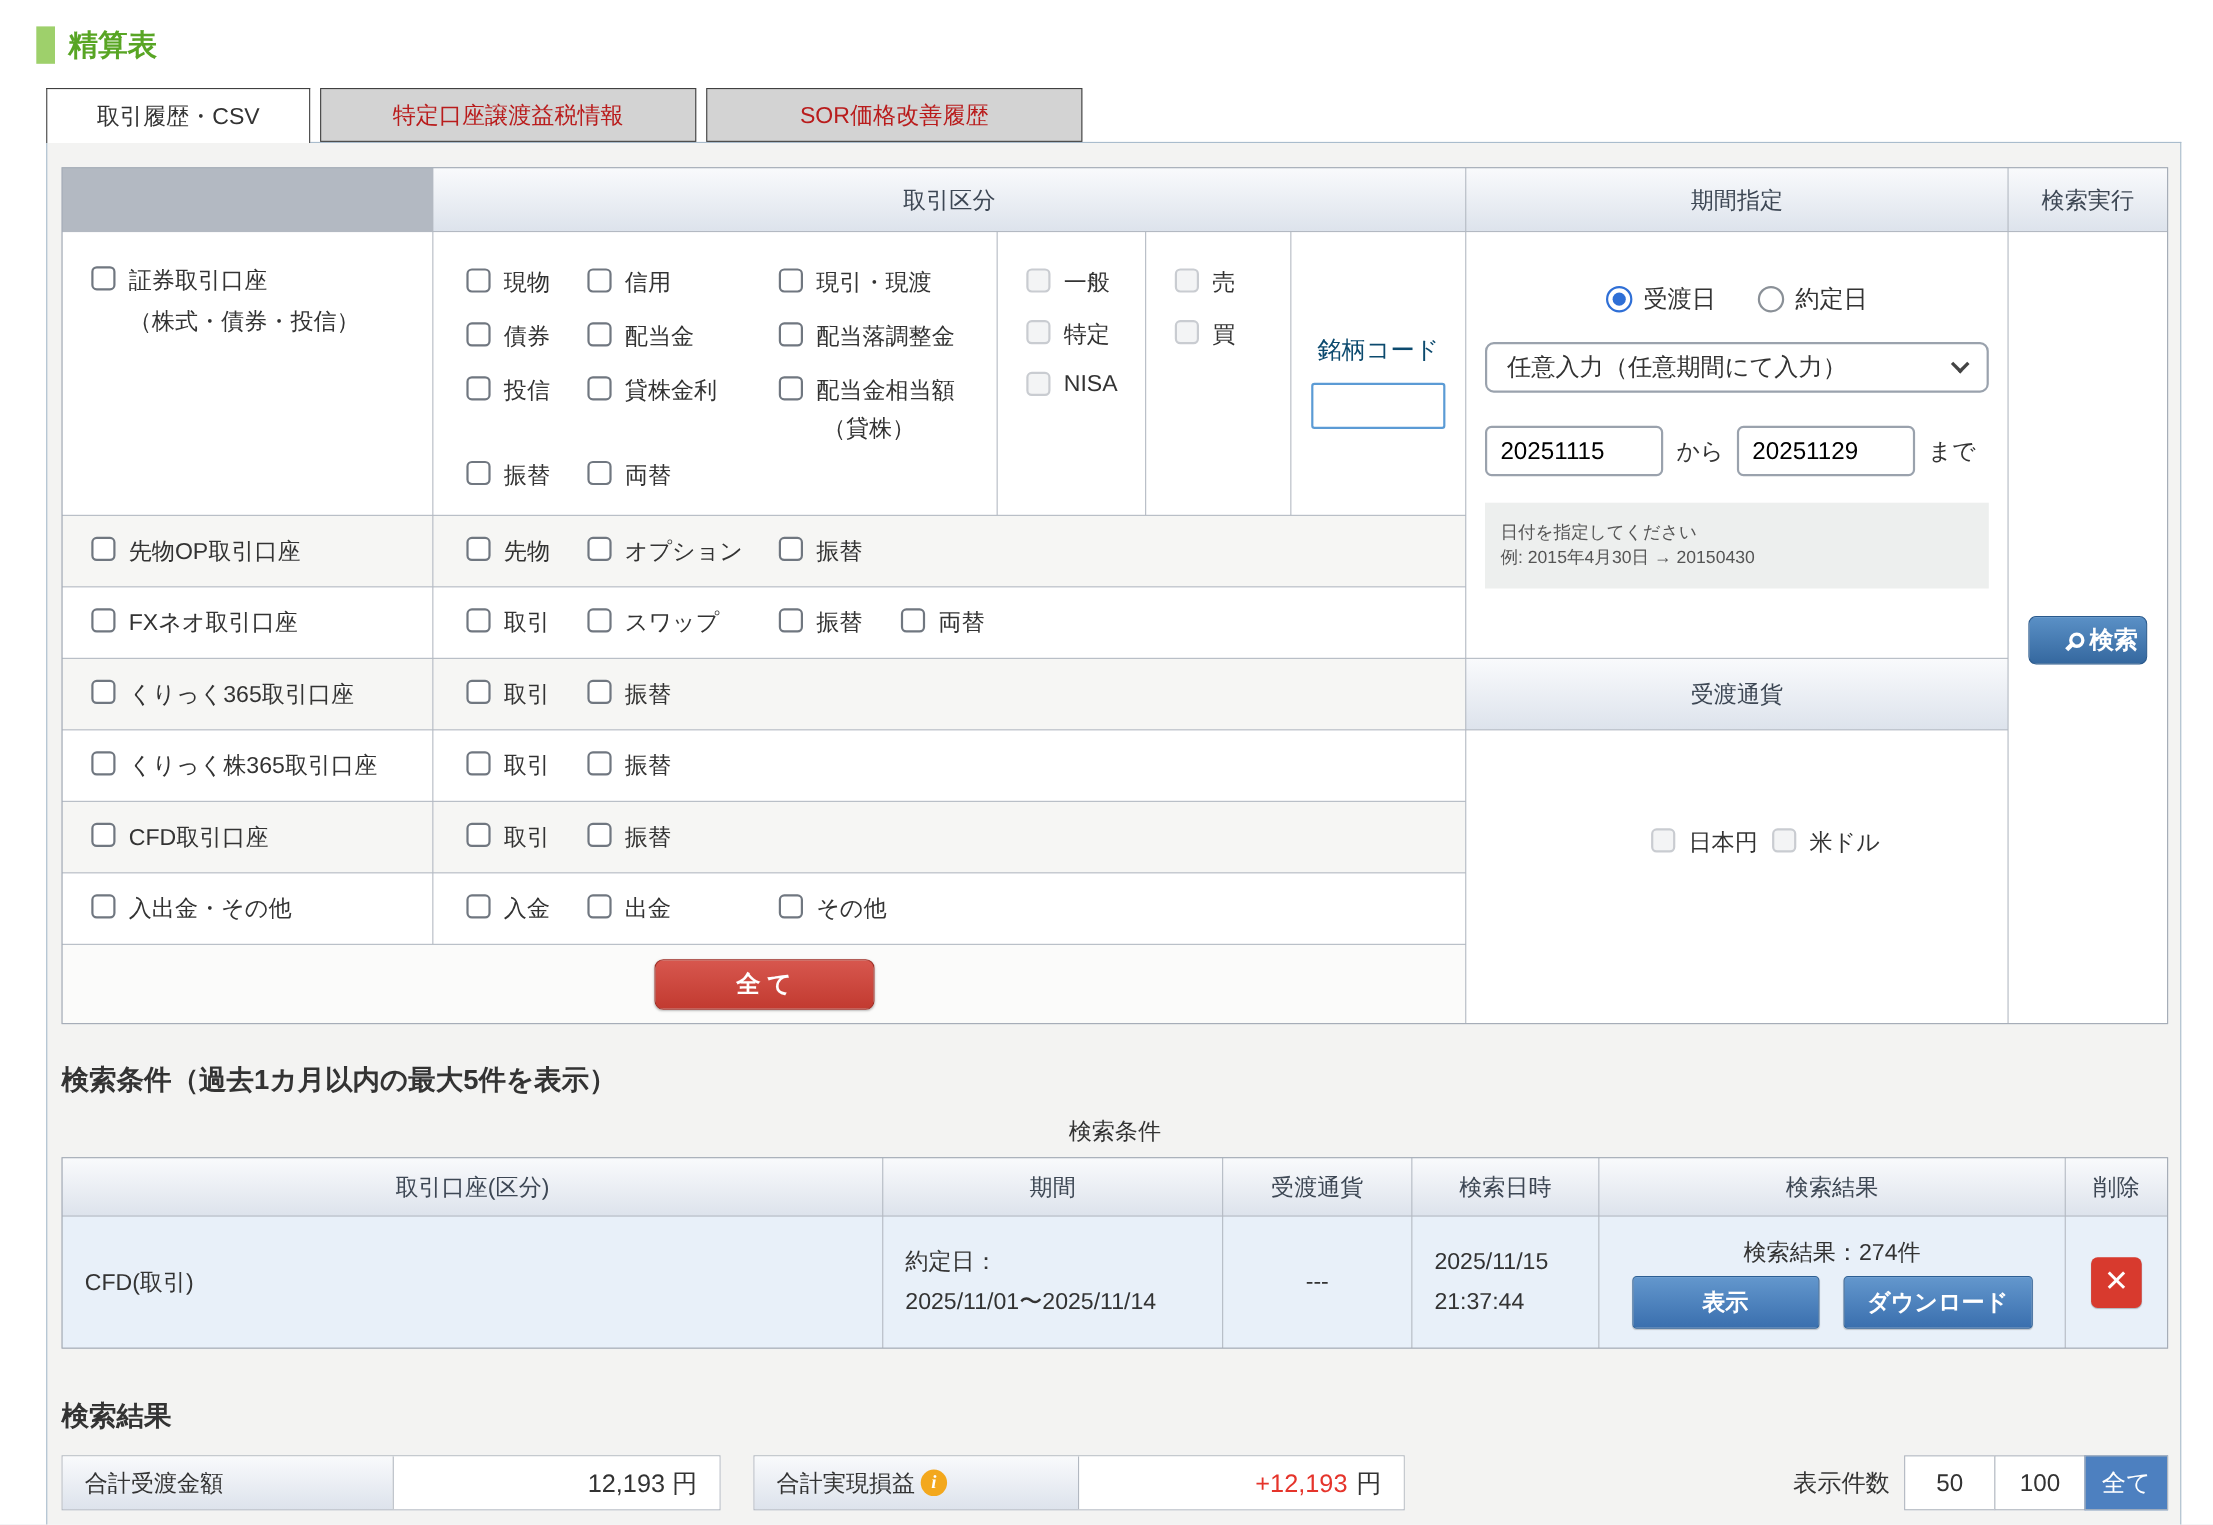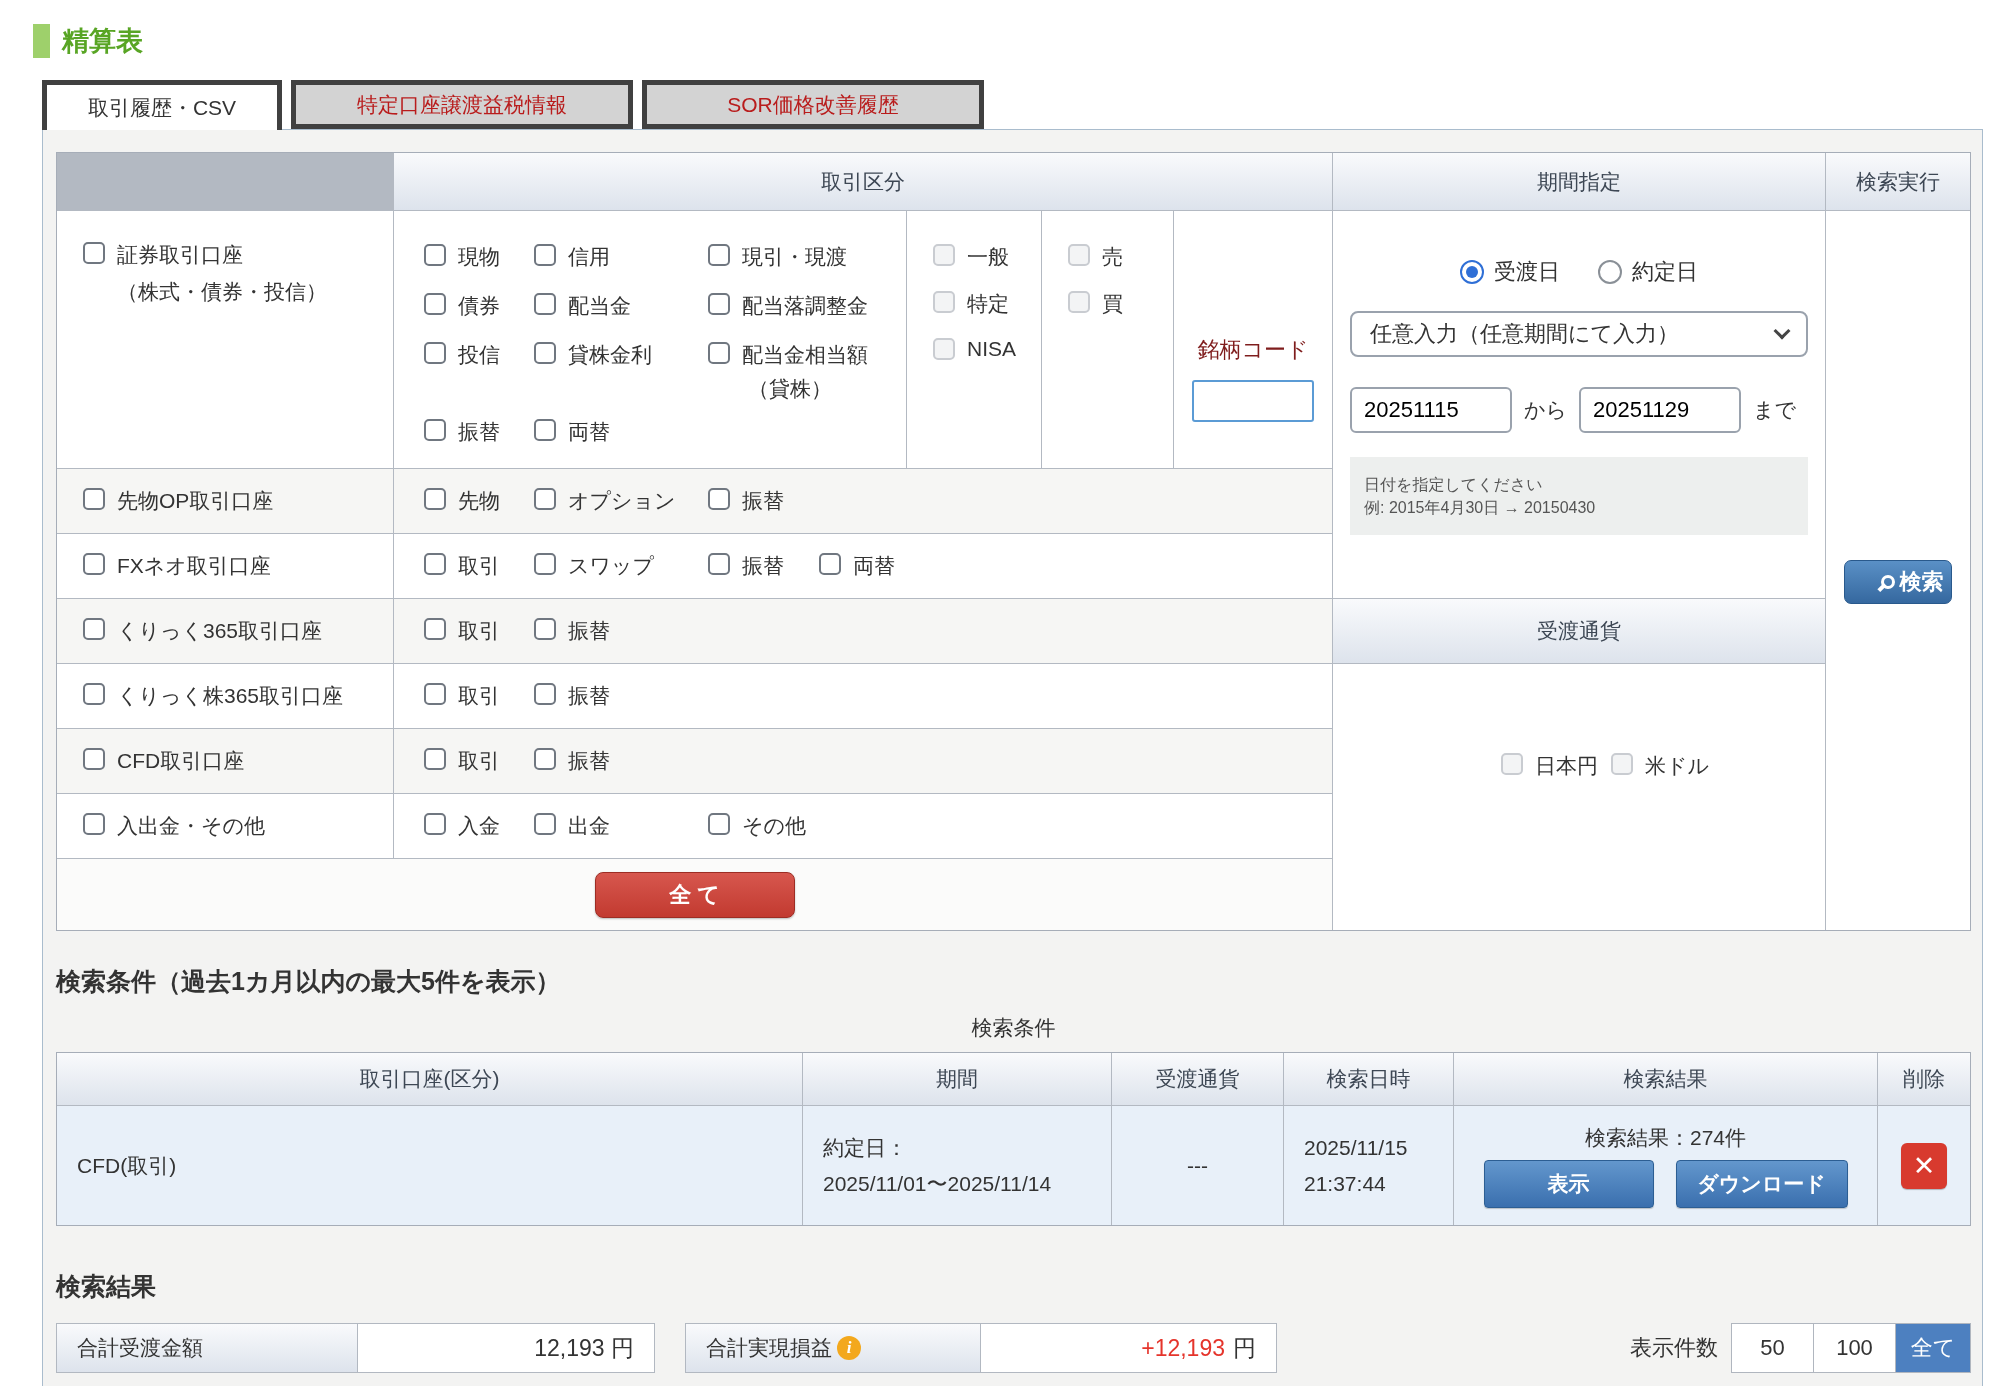--- a/index.html
+++ b/index.html
@@ -7,21 +7,21 @@
     font-family:"Liberation Sans","DejaVu Sans",sans-serif; color:#333; overflow:hidden; }
 
   
   .title-row { display:flex; align-items:center; gap:12px; margin:22px 0 0 33px; height:38px; }
   .title-marker { width:17px; height:34px; background:#9ed06b; }
   .page-title { font-size:27px; font-weight:bold; color:#58a524; }
 
   
   .tabs { display:flex; margin:20px 0 0 42px; position:relative; z-index:2; }
   .tab { height:49px; display:flex; align-items:center; justify-content:center;
-         font-size:21px; border:5px solid #404040; cursor:pointer; }
+         font-size:21px; border:1px solid #404040; cursor:pointer; }
   .tab.active { width:240px; background:#fff; border-bottom:none; height:50px; color:#333; }
   .tab.inactive { background:#d3d3d3; color:#b91c1c; margin-left:9px; }
   .tab.t2 { width:342px; } .tab.t3 { width:342px; }
 
   
   .panel { margin-left:42px; width:1941px; height:1261px; margin-top:-1px;
            border:1px solid #a9bccd; border-bottom:none; background:#f3f3f2; position:relative; z-index:1; }
 
   
   .filter-grid { margin:22px 0 0 13px; width:1915px; border:1px solid #a6adb8;
@@ -52,21 +52,21 @@
   .colA .line { display:flex; }
   .colA .line .cb:first-child { min-width:110px; }
   .colA .line.last { margin-top:28px; }
   .colB { position:absolute; left:314px; top:32px; display:flex; flex-direction:column; gap:21px; }
   .lbl2l span { display:block; }
   .lbl2l .ind { padding-left:6px; margin-top:6px; }
   .vcol { display:flex; flex-direction:column; gap:19px; padding:32px 0 0 26px; }
   .sec-acct { padding:30px 0 0 26px; }
   .sec-acct .sub { font-size:21px; padding-left:34px; margin-top:9px; }
   .symbol-cell { display:flex; flex-direction:column; align-items:center; padding-top:92px; gap:15px; }
-  .symbol-cell .slabel { font-size:22px; color:#7f1d1d;margin-top:32px; }
+  .symbol-cell .slabel { font-size:22px; color:#0c4a6e; }
   .symbol-input { width:122px; height:42px; border:2px solid #5b9bd5; border-radius:3px; background:#fff; font-size:20px; padding:0 8px; }
 
   
   .period-cell { background:#fff; }
   .selectbox { margin:24px auto 0; width:458px; height:46px; border:2px solid #9aa2ad; border-radius:8px;
     background:#fff; display:flex; align-items:center; font-size:22px; padding:0 18px; cursor:pointer; }
   .selectbox .stext { flex:1; }
   .chev { width:12px; height:12px; border-right:3px solid #444; border-bottom:3px solid #444;
     transform:rotate(45deg); margin-top:-6px; flex:none; }
   .date-row { display:flex; align-items:center; margin:30px 0 0 17px; gap:12px; font-size:21px; }

